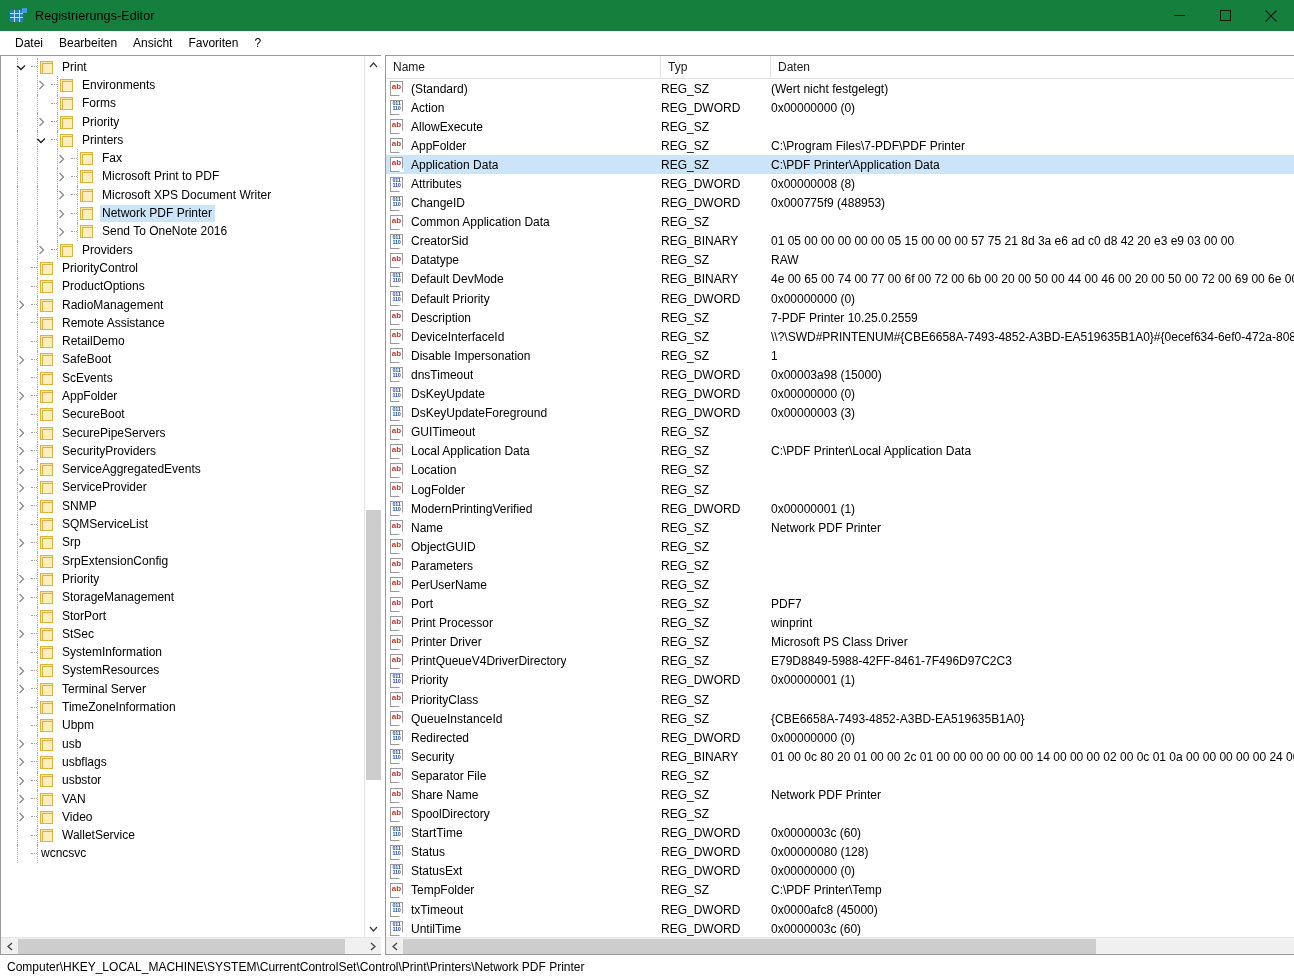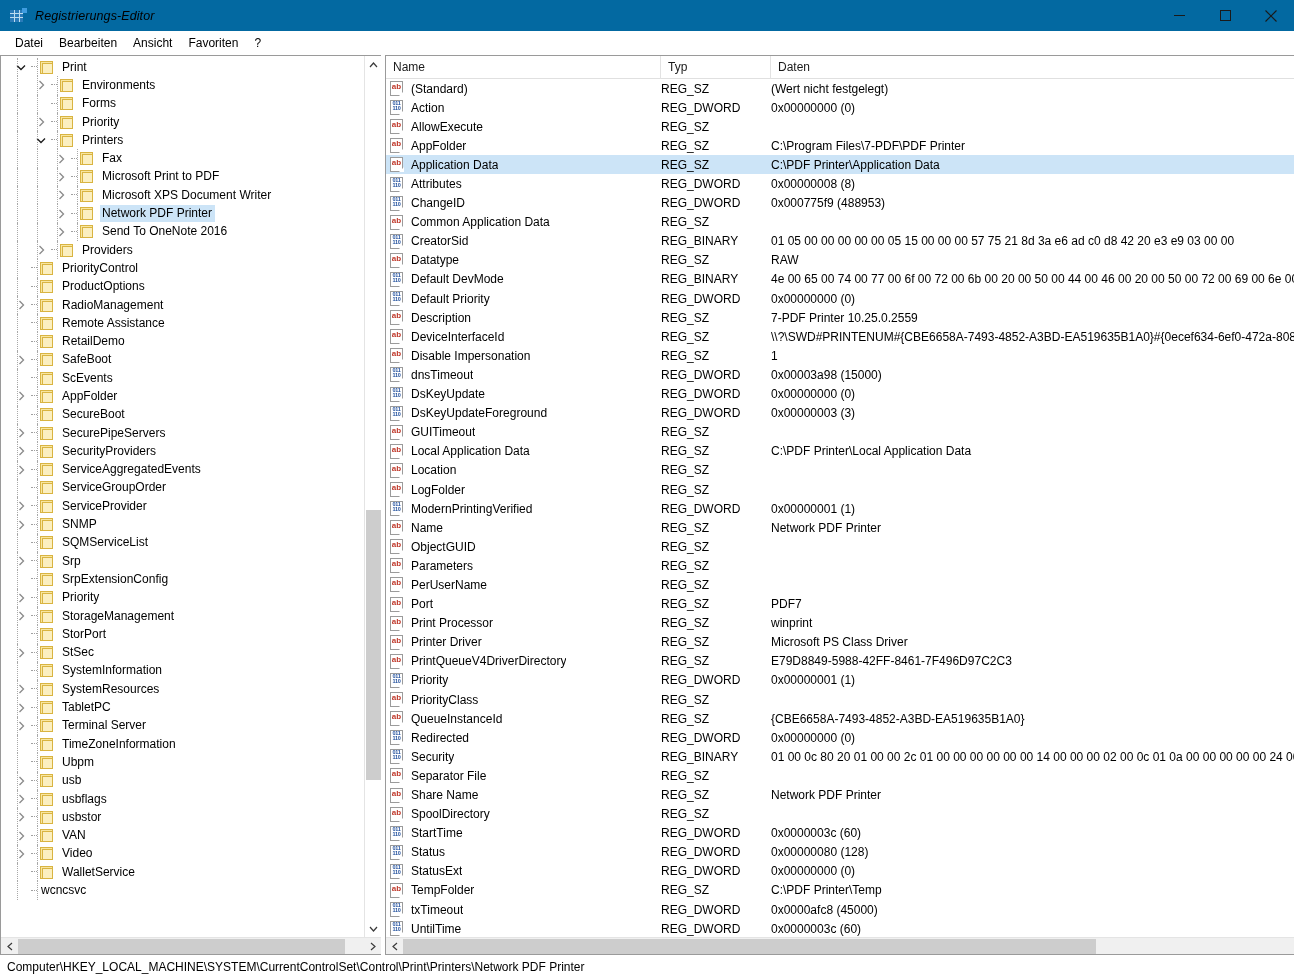--- a/index.html
+++ b/index.html
@@ -8,23 +8,22 @@
     font-family: "Liberation Sans", sans-serif;
     background: #ffffff;
     overflow: hidden;
   }
   body { display: flex; flex-direction: column; }
 
   
   .titlebar {
     height: 32px; flex: 0 0 32px;
     display: flex; align-items: center;
-    background: #0369a1;
+    background: #15803d;
     border-bottom: 1px solid #ffffff;
-    font-style: italic;
   }
   .app-icon {
     width: 16px; height: 16px; margin-left: 10px; margin-right: 9px;
     position: relative; flex: 0 0 16px;
   }
   .app-icon .sq {
     position: absolute; left: 0; top: 2px; width: 13px; height: 12px;
     background: #2a7bb8;
   }
   .app-icon .grid {
@@ -621,203 +620,175 @@
             <div class="folder">
               <div class="back"></div>
               <div class="front"></div>
             </div>
             <div class="tlabel">ServiceAggregatedEvents</div>
           </div>
           <div class="trow">
             <div class="vguide" style="left: 16px;"></div>
             <div class="vguide" style="left: 36px;"></div>
             <div class="indent" style="width: 12px;"></div>
+            <div class="chev">
+              <svg width="7" height="10" viewBox="0 0 7 10">
+                <path d="M1.5 1 L5.5 5 L1.5 9" fill="none" stroke="#8a8a8a" stroke-width="1.3"></path>
+              </svg>
+            </div>
+            <div class="dash"></div>
+            <div class="folder">
+              <div class="back"></div>
+              <div class="front"></div>
+            </div>
+            <div class="tlabel">ServiceProvider</div>
+          </div>
+          <div class="trow">
+            <div class="vguide" style="left: 16px;"></div>
+            <div class="vguide" style="left: 36px;"></div>
+            <div class="indent" style="width: 12px;"></div>
+            <div class="chev">
+              <svg width="7" height="10" viewBox="0 0 7 10">
+                <path d="M1.5 1 L5.5 5 L1.5 9" fill="none" stroke="#8a8a8a" stroke-width="1.3"></path>
+              </svg>
+            </div>
+            <div class="dash"></div>
+            <div class="folder">
+              <div class="back"></div>
+              <div class="front"></div>
+            </div>
+            <div class="tlabel">SNMP</div>
+          </div>
+          <div class="trow">
+            <div class="vguide" style="left: 16px;"></div>
+            <div class="vguide" style="left: 36px;"></div>
+            <div class="indent" style="width: 12px;"></div>
             <div class="chev"></div>
             <div class="dash"></div>
             <div class="folder">
               <div class="back"></div>
               <div class="front"></div>
             </div>
-            <div class="tlabel">ServiceGroupOrder</div>
-          </div>
-          <div class="trow">
-            <div class="vguide" style="left: 16px;"></div>
-            <div class="vguide" style="left: 36px;"></div>
-            <div class="indent" style="width: 12px;"></div>
-            <div class="chev">
-              <svg width="7" height="10" viewBox="0 0 7 10">
-                <path d="M1.5 1 L5.5 5 L1.5 9" fill="none" stroke="#8a8a8a" stroke-width="1.3"></path>
-              </svg>
-            </div>
-            <div class="dash"></div>
-            <div class="folder">
-              <div class="back"></div>
-              <div class="front"></div>
-            </div>
-            <div class="tlabel">ServiceProvider</div>
-          </div>
-          <div class="trow">
-            <div class="vguide" style="left: 16px;"></div>
-            <div class="vguide" style="left: 36px;"></div>
-            <div class="indent" style="width: 12px;"></div>
-            <div class="chev">
-              <svg width="7" height="10" viewBox="0 0 7 10">
-                <path d="M1.5 1 L5.5 5 L1.5 9" fill="none" stroke="#8a8a8a" stroke-width="1.3"></path>
-              </svg>
-            </div>
-            <div class="dash"></div>
-            <div class="folder">
-              <div class="back"></div>
-              <div class="front"></div>
-            </div>
-            <div class="tlabel">SNMP</div>
+            <div class="tlabel">SQMServiceList</div>
+          </div>
+          <div class="trow">
+            <div class="vguide" style="left: 16px;"></div>
+            <div class="vguide" style="left: 36px;"></div>
+            <div class="indent" style="width: 12px;"></div>
+            <div class="chev">
+              <svg width="7" height="10" viewBox="0 0 7 10">
+                <path d="M1.5 1 L5.5 5 L1.5 9" fill="none" stroke="#8a8a8a" stroke-width="1.3"></path>
+              </svg>
+            </div>
+            <div class="dash"></div>
+            <div class="folder">
+              <div class="back"></div>
+              <div class="front"></div>
+            </div>
+            <div class="tlabel">Srp</div>
           </div>
           <div class="trow">
             <div class="vguide" style="left: 16px;"></div>
             <div class="vguide" style="left: 36px;"></div>
             <div class="indent" style="width: 12px;"></div>
             <div class="chev"></div>
             <div class="dash"></div>
             <div class="folder">
               <div class="back"></div>
               <div class="front"></div>
             </div>
-            <div class="tlabel">SQMServiceList</div>
-          </div>
-          <div class="trow">
-            <div class="vguide" style="left: 16px;"></div>
-            <div class="vguide" style="left: 36px;"></div>
-            <div class="indent" style="width: 12px;"></div>
-            <div class="chev">
-              <svg width="7" height="10" viewBox="0 0 7 10">
-                <path d="M1.5 1 L5.5 5 L1.5 9" fill="none" stroke="#8a8a8a" stroke-width="1.3"></path>
-              </svg>
-            </div>
-            <div class="dash"></div>
-            <div class="folder">
-              <div class="back"></div>
-              <div class="front"></div>
-            </div>
-            <div class="tlabel">Srp</div>
+            <div class="tlabel">SrpExtensionConfig</div>
+          </div>
+          <div class="trow">
+            <div class="vguide" style="left: 16px;"></div>
+            <div class="vguide" style="left: 36px;"></div>
+            <div class="indent" style="width: 12px;"></div>
+            <div class="chev">
+              <svg width="7" height="10" viewBox="0 0 7 10">
+                <path d="M1.5 1 L5.5 5 L1.5 9" fill="none" stroke="#8a8a8a" stroke-width="1.3"></path>
+              </svg>
+            </div>
+            <div class="dash"></div>
+            <div class="folder">
+              <div class="back"></div>
+              <div class="front"></div>
+            </div>
+            <div class="tlabel">Priority</div>
+          </div>
+          <div class="trow">
+            <div class="vguide" style="left: 16px;"></div>
+            <div class="vguide" style="left: 36px;"></div>
+            <div class="indent" style="width: 12px;"></div>
+            <div class="chev">
+              <svg width="7" height="10" viewBox="0 0 7 10">
+                <path d="M1.5 1 L5.5 5 L1.5 9" fill="none" stroke="#8a8a8a" stroke-width="1.3"></path>
+              </svg>
+            </div>
+            <div class="dash"></div>
+            <div class="folder">
+              <div class="back"></div>
+              <div class="front"></div>
+            </div>
+            <div class="tlabel">StorageManagement</div>
           </div>
           <div class="trow">
             <div class="vguide" style="left: 16px;"></div>
             <div class="vguide" style="left: 36px;"></div>
             <div class="indent" style="width: 12px;"></div>
             <div class="chev"></div>
             <div class="dash"></div>
             <div class="folder">
               <div class="back"></div>
               <div class="front"></div>
             </div>
-            <div class="tlabel">SrpExtensionConfig</div>
-          </div>
-          <div class="trow">
-            <div class="vguide" style="left: 16px;"></div>
-            <div class="vguide" style="left: 36px;"></div>
-            <div class="indent" style="width: 12px;"></div>
-            <div class="chev">
-              <svg width="7" height="10" viewBox="0 0 7 10">
-                <path d="M1.5 1 L5.5 5 L1.5 9" fill="none" stroke="#8a8a8a" stroke-width="1.3"></path>
-              </svg>
-            </div>
-            <div class="dash"></div>
-            <div class="folder">
-              <div class="back"></div>
-              <div class="front"></div>
-            </div>
-            <div class="tlabel">Priority</div>
-          </div>
-          <div class="trow">
-            <div class="vguide" style="left: 16px;"></div>
-            <div class="vguide" style="left: 36px;"></div>
-            <div class="indent" style="width: 12px;"></div>
-            <div class="chev">
-              <svg width="7" height="10" viewBox="0 0 7 10">
-                <path d="M1.5 1 L5.5 5 L1.5 9" fill="none" stroke="#8a8a8a" stroke-width="1.3"></path>
-              </svg>
-            </div>
-            <div class="dash"></div>
-            <div class="folder">
-              <div class="back"></div>
-              <div class="front"></div>
-            </div>
-            <div class="tlabel">StorageManagement</div>
+            <div class="tlabel">StorPort</div>
+          </div>
+          <div class="trow">
+            <div class="vguide" style="left: 16px;"></div>
+            <div class="vguide" style="left: 36px;"></div>
+            <div class="indent" style="width: 12px;"></div>
+            <div class="chev">
+              <svg width="7" height="10" viewBox="0 0 7 10">
+                <path d="M1.5 1 L5.5 5 L1.5 9" fill="none" stroke="#8a8a8a" stroke-width="1.3"></path>
+              </svg>
+            </div>
+            <div class="dash"></div>
+            <div class="folder">
+              <div class="back"></div>
+              <div class="front"></div>
+            </div>
+            <div class="tlabel">StSec</div>
           </div>
           <div class="trow">
             <div class="vguide" style="left: 16px;"></div>
             <div class="vguide" style="left: 36px;"></div>
             <div class="indent" style="width: 12px;"></div>
             <div class="chev"></div>
             <div class="dash"></div>
             <div class="folder">
               <div class="back"></div>
               <div class="front"></div>
             </div>
-            <div class="tlabel">StorPort</div>
-          </div>
-          <div class="trow">
-            <div class="vguide" style="left: 16px;"></div>
-            <div class="vguide" style="left: 36px;"></div>
-            <div class="indent" style="width: 12px;"></div>
-            <div class="chev">
-              <svg width="7" height="10" viewBox="0 0 7 10">
-                <path d="M1.5 1 L5.5 5 L1.5 9" fill="none" stroke="#8a8a8a" stroke-width="1.3"></path>
-              </svg>
-            </div>
-            <div class="dash"></div>
-            <div class="folder">
-              <div class="back"></div>
-              <div class="front"></div>
-            </div>
-            <div class="tlabel">StSec</div>
-          </div>
-          <div class="trow">
-            <div class="vguide" style="left: 16px;"></div>
-            <div class="vguide" style="left: 36px;"></div>
-            <div class="indent" style="width: 12px;"></div>
-            <div class="chev"></div>
-            <div class="dash"></div>
-            <div class="folder">
-              <div class="back"></div>
-              <div class="front"></div>
-            </div>
             <div class="tlabel">SystemInformation</div>
           </div>
           <div class="trow">
             <div class="vguide" style="left: 16px;"></div>
             <div class="vguide" style="left: 36px;"></div>
             <div class="indent" style="width: 12px;"></div>
             <div class="chev">
               <svg width="7" height="10" viewBox="0 0 7 10">
                 <path d="M1.5 1 L5.5 5 L1.5 9" fill="none" stroke="#8a8a8a" stroke-width="1.3"></path>
               </svg>
             </div>
             <div class="dash"></div>
             <div class="folder">
               <div class="back"></div>
               <div class="front"></div>
             </div>
             <div class="tlabel">SystemResources</div>
-          </div>
-          <div class="trow">
-            <div class="vguide" style="left: 16px;"></div>
-            <div class="vguide" style="left: 36px;"></div>
-            <div class="indent" style="width: 12px;"></div>
-            <div class="chev">
-              <svg width="7" height="10" viewBox="0 0 7 10">
-                <path d="M1.5 1 L5.5 5 L1.5 9" fill="none" stroke="#8a8a8a" stroke-width="1.3"></path>
-              </svg>
-            </div>
-            <div class="dash"></div>
-            <div class="folder">
-              <div class="back"></div>
-              <div class="front"></div>
-            </div>
-            <div class="tlabel">TabletPC</div>
           </div>
           <div class="trow">
             <div class="vguide" style="left: 16px;"></div>
             <div class="vguide" style="left: 36px;"></div>
             <div class="indent" style="width: 12px;"></div>
             <div class="chev">
               <svg width="7" height="10" viewBox="0 0 7 10">
                 <path d="M1.5 1 L5.5 5 L1.5 9" fill="none" stroke="#8a8a8a" stroke-width="1.3"></path>
               </svg>
             </div>

